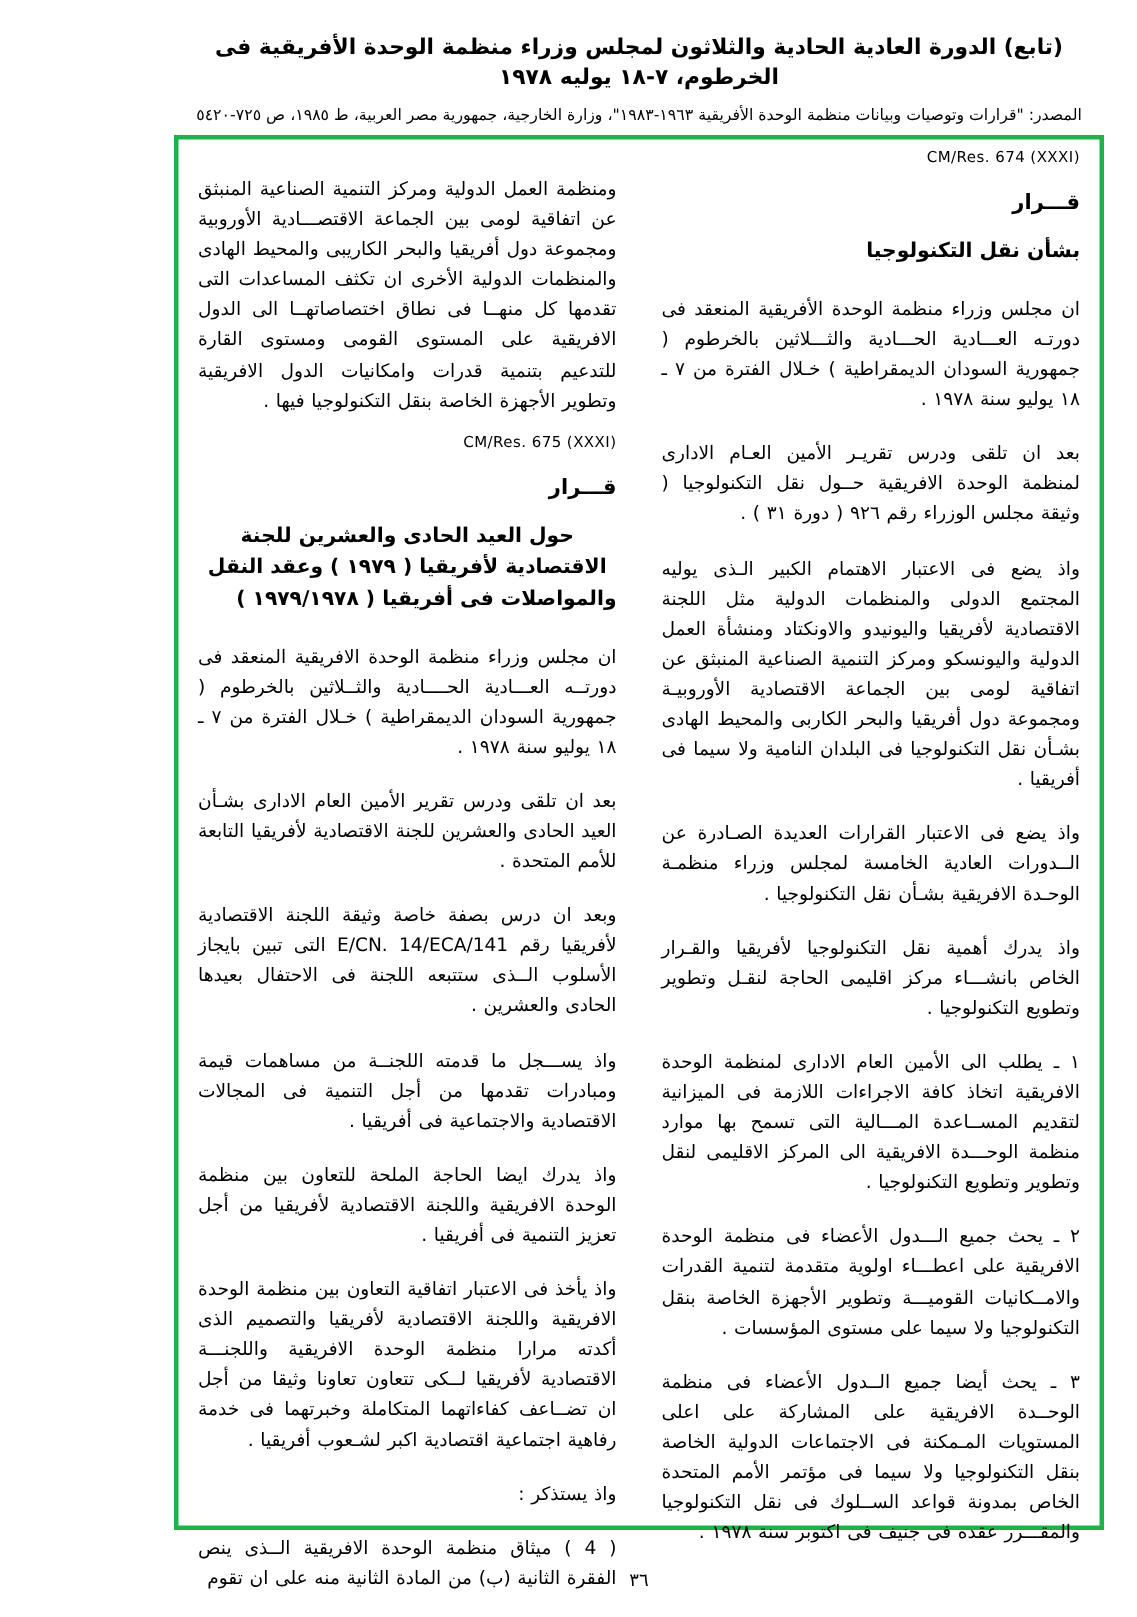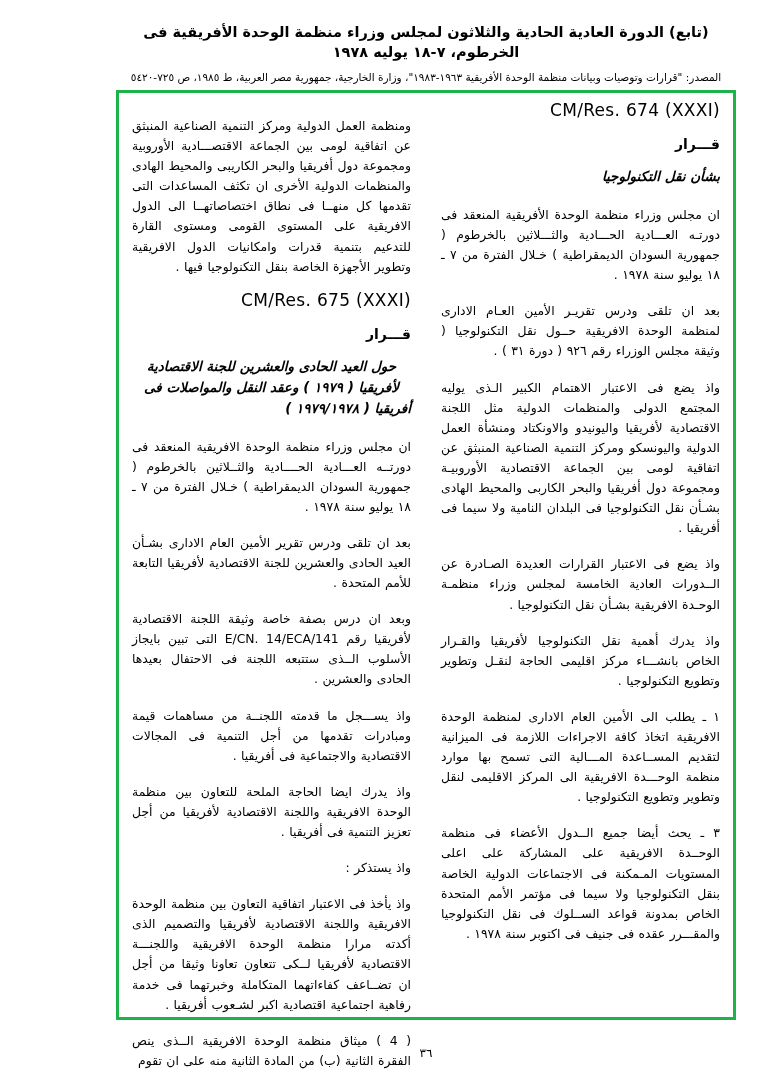--- a/index.html
+++ b/index.html
@@ -68,41 +68,40 @@
   }
   p.para {
     margin: 16px 0 13px 0;
     font-size: 12.4px;
     line-height: 1.62;
     text-align: justify;
     text-align-last: right;
     word-spacing: 0.5px;
   }
   .res-id {
-    font-size: 17px;
+    font-size: 10px;
     font-weight: normal;
     margin: 0 0 16px 0;
     direction: ltr;
     text-align: right;
     letter-spacing: 0.3px;
   }
   .word-qarar {
     text-align: right;
     font-size: 14px;
     font-weight: bold;
     letter-spacing: 5px;
     margin: 0 0 14px 0;
   }
   .subject {
     text-align: center;
     font-size: 13.5px;
     font-weight: bold;
     margin: 0 0 18px 0;
     line-height: 1.55;
-    font-style: italic;
   }
   .subject.multi {
     text-align: center;
   }
   .gap-top {
   }
   .page-number {
     position: absolute;
     bottom: 18px;
     left: 0;
@@ -129,37 +128,38 @@
       <div class="res-id">CM/Res. 674 (XXXI)</div>
       <div class="word-qarar">قـــرار</div>
       <div class="subject">بشأن نقل التكنولوجيا</div>
 
       <p class="para">ان مجلس وزراء منظمة الوحدة الأفريقية المنعقد فى دورتـه العـــادية الحـــادية والثـــلاثين بالخرطوم ( جمهورية السودان الديمقراطية ) خـلال الفترة من ٧ ـ ١٨ يوليو سنة ١٩٧٨ .</p>
       <p class="para">بعد ان تلقى ودرس تقريـر الأمين العـام الادارى لمنظمة الوحدة الافريقية حــول نقل التكنولوجيا ( وثيقة مجلس الوزراء رقم ٩٢٦ ( دورة ٣١ ) .</p>
       <p class="para">واذ يضع فى الاعتبار الاهتمام الكبير الـذى يوليه المجتمع الدولى والمنظمات الدولية مثل اللجنة الاقتصادية لأفريقيا واليونيدو والاونكتاد ومنشأة العمل الدولية واليونسكو ومركز التنمية الصناعية المنبثق عن اتفاقية لومى بين الجماعة الاقتصادية الأوروبيـة ومجموعة دول أفريقيا والبحر الكاربى والمحيط الهادى بشـأن نقل التكنولوجيا فى البلدان النامية ولا سيما فى أفريقيا .</p>
       <p class="para">واذ يضع فى الاعتبار القرارات العديدة الصـادرة عن الــدورات العادية الخامسة لمجلس وزراء منظمـة الوحـدة الافريقية بشـأن نقل التكنولوجيا .</p>
       <p class="para">واذ يدرك أهمية نقل التكنولوجيا لأفريقيا والقـرار الخاص بانشـــاء مركز اقليمى الحاجة لنقـل وتطوير وتطويع التكنولوجيا .</p>
       <p class="para">١ ـ يطلب الى الأمين العام الادارى لمنظمة الوحدة الافريقية اتخاذ كافة الاجراءات اللازمة فى الميزانية لتقديم المســاعدة المـــالية التى تسمح بها موارد منظمة الوحـــدة الافريقية الى المركز الاقليمى لنقل وتطوير وتطويع التكنولوجيا .</p>
+      <p class="para">٢ ـ يحث جميع الـــدول الأعضاء فى منظمة الوحدة الافريقية على اعطـــاء اولوية متقدمة لتنمية القدرات والامــكانيات القوميـــة وتطوير الأجهزة الخاصة بنقل التكنولوجيا ولا سيما على مستوى المؤسسات .</p>
       <p class="para">٣ ـ يحث أيضا جميع الــدول الأعضاء فى منظمة الوحــدة الافريقية على المشاركة على اعلى المستويات المـمكنة فى الاجتماعات الدولية الخاصة بنقل التكنولوجيا ولا سيما فى مؤتمر الأمم المتحدة الخاص بمدونة قواعد الســلوك فى نقل التكنولوجيا والمقـــرر عقده فى جنيف فى اكتوبر سنة ١٩٧٨ .</p>
     </div>
 
     <div class="col">
       <p class="para">ومنظمة العمل الدولية ومركز التنمية الصناعية المنبثق عن اتفاقية لومى بين الجماعة الاقتصـــادية الأوروبية ومجموعة دول أفريقيا والبحر الكاريبى والمحيط الهادى والمنظمات الدولية الأخرى ان تكثف المساعدات التى تقدمها كل منهــا فى نطاق اختصاصاتهــا الى الدول الافريقية على المستوى القومى ومستوى القارة للتدعيم بتنمية قدرات وامكانيات الدول الافريقية وتطوير الأجهزة الخاصة بنقل التكنولوجيا فيها .</p>
 
       <div class="res-id gap-top">CM/Res. 675 (XXXI)</div>
       <div class="word-qarar">قـــرار</div>
       <div class="subject multi">حول العيد الحادى والعشرين للجنة الاقتصادية لأفريقيا ( ١٩٧٩ ) وعقد النقل والمواصلات فى أفريقيا ( ١٩٧٩/١٩٧٨ )</div>
 
       <p class="para">ان مجلس وزراء منظمة الوحدة الافريقية المنعقد فى دورتــه العـــادية الحــــادية والثــلاثين بالخرطوم ( جمهورية السودان الديمقراطية ) خـلال الفترة من ٧ ـ ١٨ يوليو سنة ١٩٧٨ .</p>
       <p class="para">بعد ان تلقى ودرس تقرير الأمين العام الادارى بشـأن العيد الحادى والعشرين للجنة الاقتصادية لأفريقيا التابعة للأمم المتحدة .</p>
       <p class="para">وبعد ان درس بصفة خاصة وثيقة اللجنة الاقتصادية لأفريقيا رقم E/CN. 14/ECA/141 التى تبين بايجاز الأسلوب الــذى ستتبعه اللجنة فى الاحتفال بعيدها الحادى والعشرين .</p>
       <p class="para">واذ يســـجل ما قدمته اللجنــة من مساهمات قيمة ومبادرات تقدمها من أجل التنمية فى المجالات الاقتصادية والاجتماعية فى أفريقيا .</p>
       <p class="para">واذ يدرك ايضا الحاجة الملحة للتعاون بين منظمة الوحدة الافريقية واللجنة الاقتصادية لأفريقيا من أجل تعزيز التنمية فى أفريقيا .</p>
+      <p class="para">واذ يأخذ فى الاعتبار اتفاقية التعاون بين منظمة الوحدة الافريقية واللجنة الاقتصادية لأفريقيا والتصميم الذى أكدته مرارا منظمة الوحدة الافريقية واللجنـــة الاقتصادية لأفريقيا لــكى تتعاون تعاونا وثيقا من أجل ان تضــاعف كفاءاتهما المتكاملة وخبرتهما فى خدمة رفاهية اجتماعية اقتصادية اكبر لشـعوب أفريقيا .</p>
       <p class="para">واذ يستذكر :</p>
-      <p class="para">واذ يأخذ فى الاعتبار اتفاقية التعاون بين منظمة الوحدة الافريقية واللجنة الاقتصادية لأفريقيا والتصميم الذى أكدته مرارا منظمة الوحدة الافريقية واللجنـــة الاقتصادية لأفريقيا لــكى تتعاون تعاونا وثيقا من أجل ان تضــاعف كفاءاتهما المتكاملة وخبرتهما فى خدمة رفاهية اجتماعية اقتصادية اكبر لشـعوب أفريقيا .</p>
       <p class="para">( 4 ) ميثاق منظمة الوحدة الافريقية الــذى ينص الفقرة الثانية (ب) من المادة الثانية منه على ان تقوم</p>
     </div>
 
   </div>
 
   <div class="page-number">٣٦</div>
 
 </div>
 
 </body></html>

